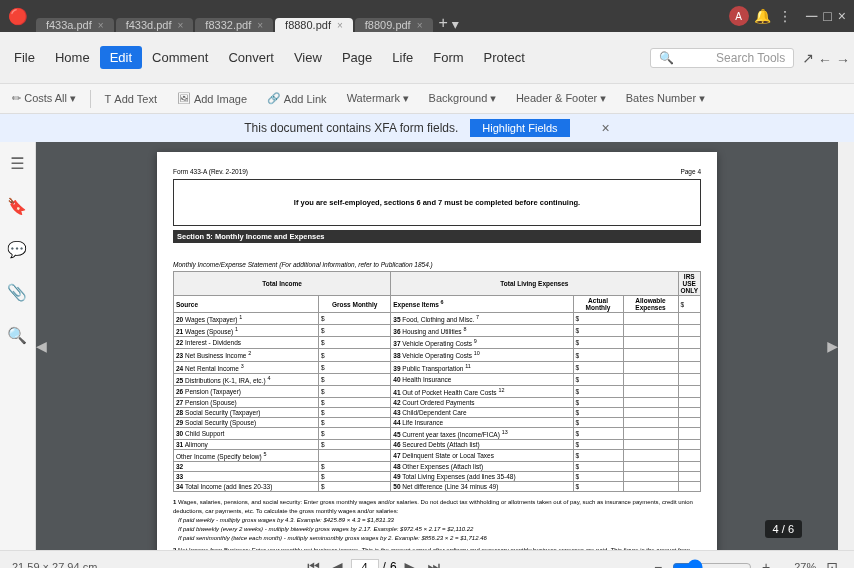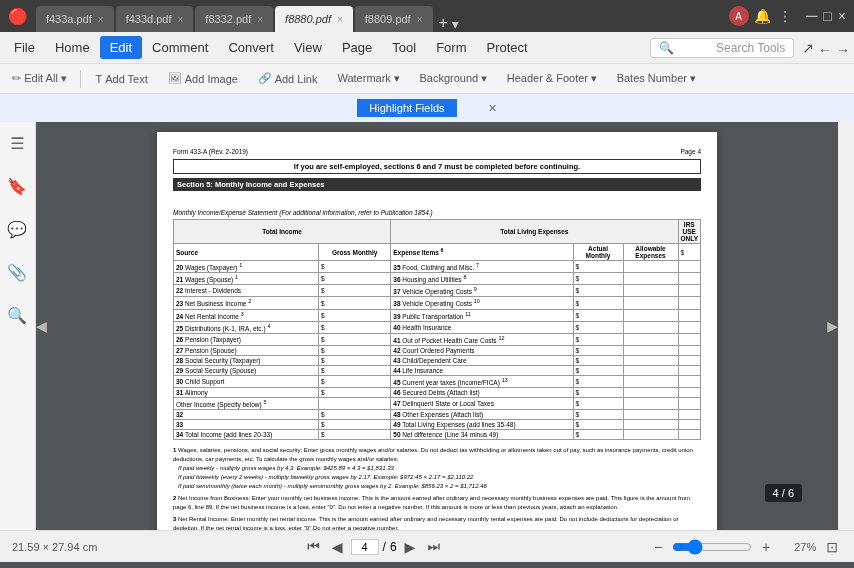--- a/index.html
+++ b/index.html
@@ -5,33 +5,33 @@
     * { margin: 0; padding: 0; box-sizing: border-box; }
     body { font-family: Arial, sans-serif; font-size: 12px; background: #525659; width: 854px; height: 568px; overflow: hidden; }
 
     
     #title-bar {
       display: flex; align-items: center; background: #3c3c3c; height: 32px; padding: 0 8px;
       color: #ccc; font-size: 12px;
     }
     .tab-bar { display: flex; align-items: flex-end; flex: 1; height: 100%; }
     .tab {
-      display: flex; align-items: center; padding: 0 10px; height: 26px; background: #5a5a5a;
+      display: flex; align-items: center; padding: 0 10px; height: 14px; background: #5a5a5a;
       border-radius: 4px 4px 0 0; font-size: 11px; color: #ccc; margin-right: 2px; cursor: pointer;
       max-width: 130px; overflow: hidden; white-space: nowrap;
     }
-    .tab.active { background: #f0f0f0; color: #333; font-style: italic; }
+    .tab.active { background: #f0f0f0; color: #333; }
     .tab .close-btn { margin-left: 6px; font-size: 10px; color: #999; cursor: pointer; }
     .tab-add { color: #ccc; font-size: 16px; margin-left: 4px; cursor: pointer; }
     .title-actions { display: flex; align-items: center; gap: 6px; margin-left: 8px; }
     .title-actions span { color: #ccc; font-size: 14px; cursor: pointer; }
 
     
     #menu-bar {
-      display: flex; align-items: center; background: #f0f0f0; height: 32px; padding: 0 4px;
+      display: flex; align-items: center; background: #f0f0f0; height: 52px; padding: 0 4px;
       border-bottom: 1px solid #ddd;
     }
     .menu-item {
       padding: 4px 10px; font-size: 13px; cursor: pointer; border-radius: 3px; color: #333;
     }
     .menu-item.active { background: #1a73e8; color: white; }
     .menu-search {
       margin-left: auto; display: flex; align-items: center; background: #fff;
       border: 1px solid #ccc; border-radius: 3px; padding: 2px 8px; font-size: 12px;
     }
@@ -152,38 +152,38 @@
 </div>
 
 <div id="menu-bar">
   <div class="menu-item">File</div>
   <div class="menu-item">Home</div>
   <div class="menu-item active">Edit</div>
   <div class="menu-item">Comment</div>
   <div class="menu-item">Convert</div>
   <div class="menu-item">View</div>
   <div class="menu-item">Page</div>
-  <div class="menu-item">Tool</div>
+  <div class="menu-item">Life</div>
   <div class="menu-item">Form</div>
   <div class="menu-item">Protect</div>
   <div class="menu-search">
     <span style="margin-right:4px;">🔍</span>
     <span style="color:#999;margin-left:38px;">Search Tools</span>
   </div>
   <div style="margin-left:8px; display:flex; gap:4px;">
     <span style="font-size:14px; color:#555; cursor:pointer;">↗</span>
     <span style="font-size:14px; color:#555; cursor:pointer;">←</span>
     <span style="font-size:14px; color:#555; cursor:pointer;">→</span>
   </div>
 </div>
 
 <div id="toolbar">
   <div class="toolbar-btn">
     <span>✏</span>
-    <span>Edit All ▾</span>
+    <span>Costs All ▾</span>
   </div>
   <div class="toolbar-divider"></div>
   <div class="toolbar-btn">
     <span>T</span>
     <span>Add Text</span>
   </div>
   <div class="toolbar-btn">
     <span>🖼</span>
     <span>Add Image</span>
   </div>
@@ -199,20 +199,21 @@
   </div>
   <div class="toolbar-btn">
     <span>Header &amp; Footer ▾</span>
   </div>
   <div class="toolbar-btn">
     <span>Bates Number ▾</span>
   </div>
 </div>
 
 <div id="notify-bar">
+  <span>This document contains XFA form fields.</span>
   <button class="notify-btn">Highlight Fields</button>
   <span class="notify-close">×</span>
 </div>
 
 <div id="main-area" style="position:relative; height: 408px;">
 
   <div id="left-panel">
     <span class="panel-icon">☰</span>
     <span class="panel-icon">🔖</span>
     <span class="panel-icon">💬</span>
@@ -223,21 +224,21 @@
   <div style="position:absolute; left:36px; top:50%; transform:translateY(-50%); z-index:10; color:#bbb; cursor:pointer; font-size:14px;">◀</div>
 
   <div id="doc-area">
     <div id="doc-page">
 
       <div style="display:flex; justify-content:space-between; font-size:6.5px; margin-bottom:4px;">
         <span>Form 433-A (Rev. 2-2019)</span>
         <span>Page 4</span>
       </div>
 
-      <div style="text-align:center; font-weight:bold; font-size:7.5px; margin:3px 0; border:1px solid #333; padding:2px;">If you are self-employed, sections 6 and 7 must be completed before continuing.</div>
+      <div style="text-align:center; font-weight:bold; font-size:7.5px; margin:3px 0; border:1px solid #333; padding:18px;">If you are self-employed, sections 6 and 7 must be completed before continuing.</div>
 
       <div class="section-header">Section 5: Monthly Income and Expenses</div>
       <div class="section-sub">Monthly Income/Expense Statement (For additional information, refer to Publication 1854.)</div>
 
       <table class="income-table">
         <thead>
           <tr>
             <th colspan="2" class="col-header">Total Income</th>
             <th colspan="3" class="col-header">Total Living Expenses</th>
             <th colspan="1" class="col-header">IRS USE ONLY</th>
@@ -402,21 +403,21 @@
         </div>
 
       </div>
     </div>
   </div>
 
   <div id="right-panel"></div>
 
   <div style="position:absolute; right:16px; top:50%; transform:translateY(-50%); z-index:10; color:#bbb; cursor:pointer; font-size:14px;">▶</div>
 
-  <div id="page-badge" style="position:absolute; right:52px; bottom:28px; background:rgba(0,0,0,0.6); color:white; font-size:11px; padding:3px 8px; border-radius:3px;">
+  <div id="page-badge" style="position:absolute; right:52px; bottom:12px; background:rgba(0,0,0,0.6); color:white; font-size:11px; padding:3px 8px; border-radius:3px;">
     <span>4 / 6</span>
   </div>
 </div>
 
 <div id="bottom-bar">
   <div class="bottom-left">
     <span>21.59 × 27.94 cm</span>
   </div>
   <div class="bottom-center">
     <button class="nav-btn" title="First Page">⏮</button>

